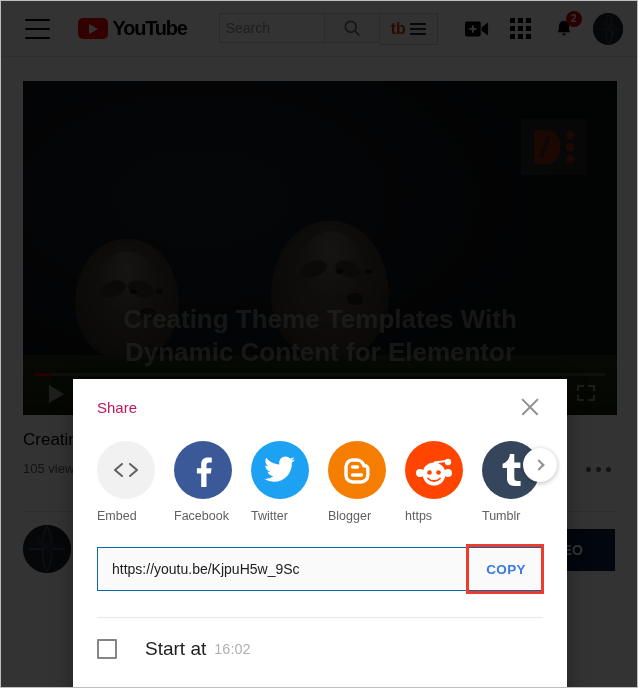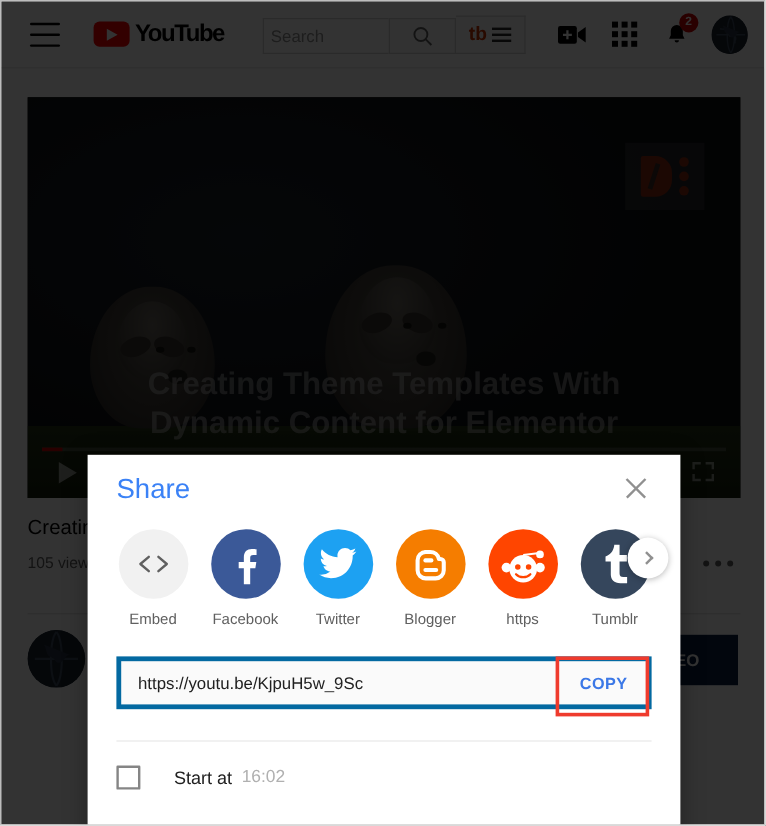--- a/index.html
+++ b/index.html
@@ -58,21 +58,21 @@
     margin-left: 2px;
   }
   #yt-logo .wordmark {
     font-size: 20px; font-weight: bold; letter-spacing: -1.2px;
     color: #030303;
     font-family: "Liberation Sans", sans-serif;
   }
 
   #search-wrap {
     margin-left: 32px;
-    display: flex; align-items: flex-end;
+    display: flex; align-items: flex-start;
   }
   #search-input {
     width: 105px; height: 30px;
     border: 1px solid #d3d3d3;
     border-right: none;
     padding: 0 6px;
     font-size: 14px; color: #909090;
     background: #fff;
     outline: none;
     font-family: "Liberation Sans", sans-serif;
@@ -300,39 +300,39 @@
     width: 494px; height: 320px;
     background: #ffffff;
     z-index: 60;
     box-shadow: 0 4px 20px rgba(0,0,0,0.35);
     padding: 0 24px;
   }
   #dialog-header {
     display: flex; align-items: center; justify-content: space-between;
     height: 56px;
   }
-  #dialog-title { font-size: 23px; color: #3b82f6; }
+  #dialog-title { font-size: 15px; color: #be185d; }
   #close-btn {
     width: 26px; height: 26px; position: relative; cursor: pointer;
   }
   #close-btn i {
     position: absolute; left: 2px; top: 12px;
     width: 22px; height: 1.6px; background: #909090;
   }
   #close-btn i:nth-child(1) { transform: rotate(45deg); }
   #close-btn i:nth-child(2) { transform: rotate(-45deg); }
 
   #share-targets {
     display: flex; gap: 16px;
     padding-top: 6px;
     position: relative;
   }
   .share-target {
     width: 62px;
-    display: flex; flex-direction: column; align-items: center;
+    display: flex; flex-direction: column; align-items: flex-start;
     cursor: pointer;
   }
   .st-circle {
     width: 58px; height: 58px; border-radius: 50%;
     display: flex; align-items: center; justify-content: center;
     color: #ffffff;
   }
   .st-label {
     margin-top: 10px;
     font-size: 12.5px; color: #606060;
@@ -349,21 +349,21 @@
   #carousel-next span {
     display: block; width: 8px; height: 8px;
     border-top: 2px solid #909090; border-right: 2px solid #909090;
     transform: rotate(45deg); margin-left: -3px;
   }
 
   #url-row {
     margin-top: 24px;
     height: 44px;
     background: #fafafa;
-    border: 4px solid #0369a1;
+    border: 1px solid #0369a1;
     display: flex; align-items: center;
     position: relative;
   }
   #url-text {
     flex: 1;
     padding-left: 14px;
     font-size: 14px; color: #212121;
     white-space: nowrap; overflow: hidden;
   }
   #copy-button {
@@ -394,21 +394,21 @@
   }
   #start-at-checkbox {
     width: 20px; height: 20px;
     border: 2px solid #858585;
     border-radius: 1px;
     cursor: pointer;
     background: #fff;
   }
   #start-at-label {
     margin-left: 28px;
-    font-size: 15px; color: #212121;
+    font-size: 19px; color: #212121;
   }
   #start-at-time {
     margin-left: 8px;
     font-size: 14.5px; color: #b0b0b0;
   }
 </style>
 </head>
 <body>
 
 <div id="page">

